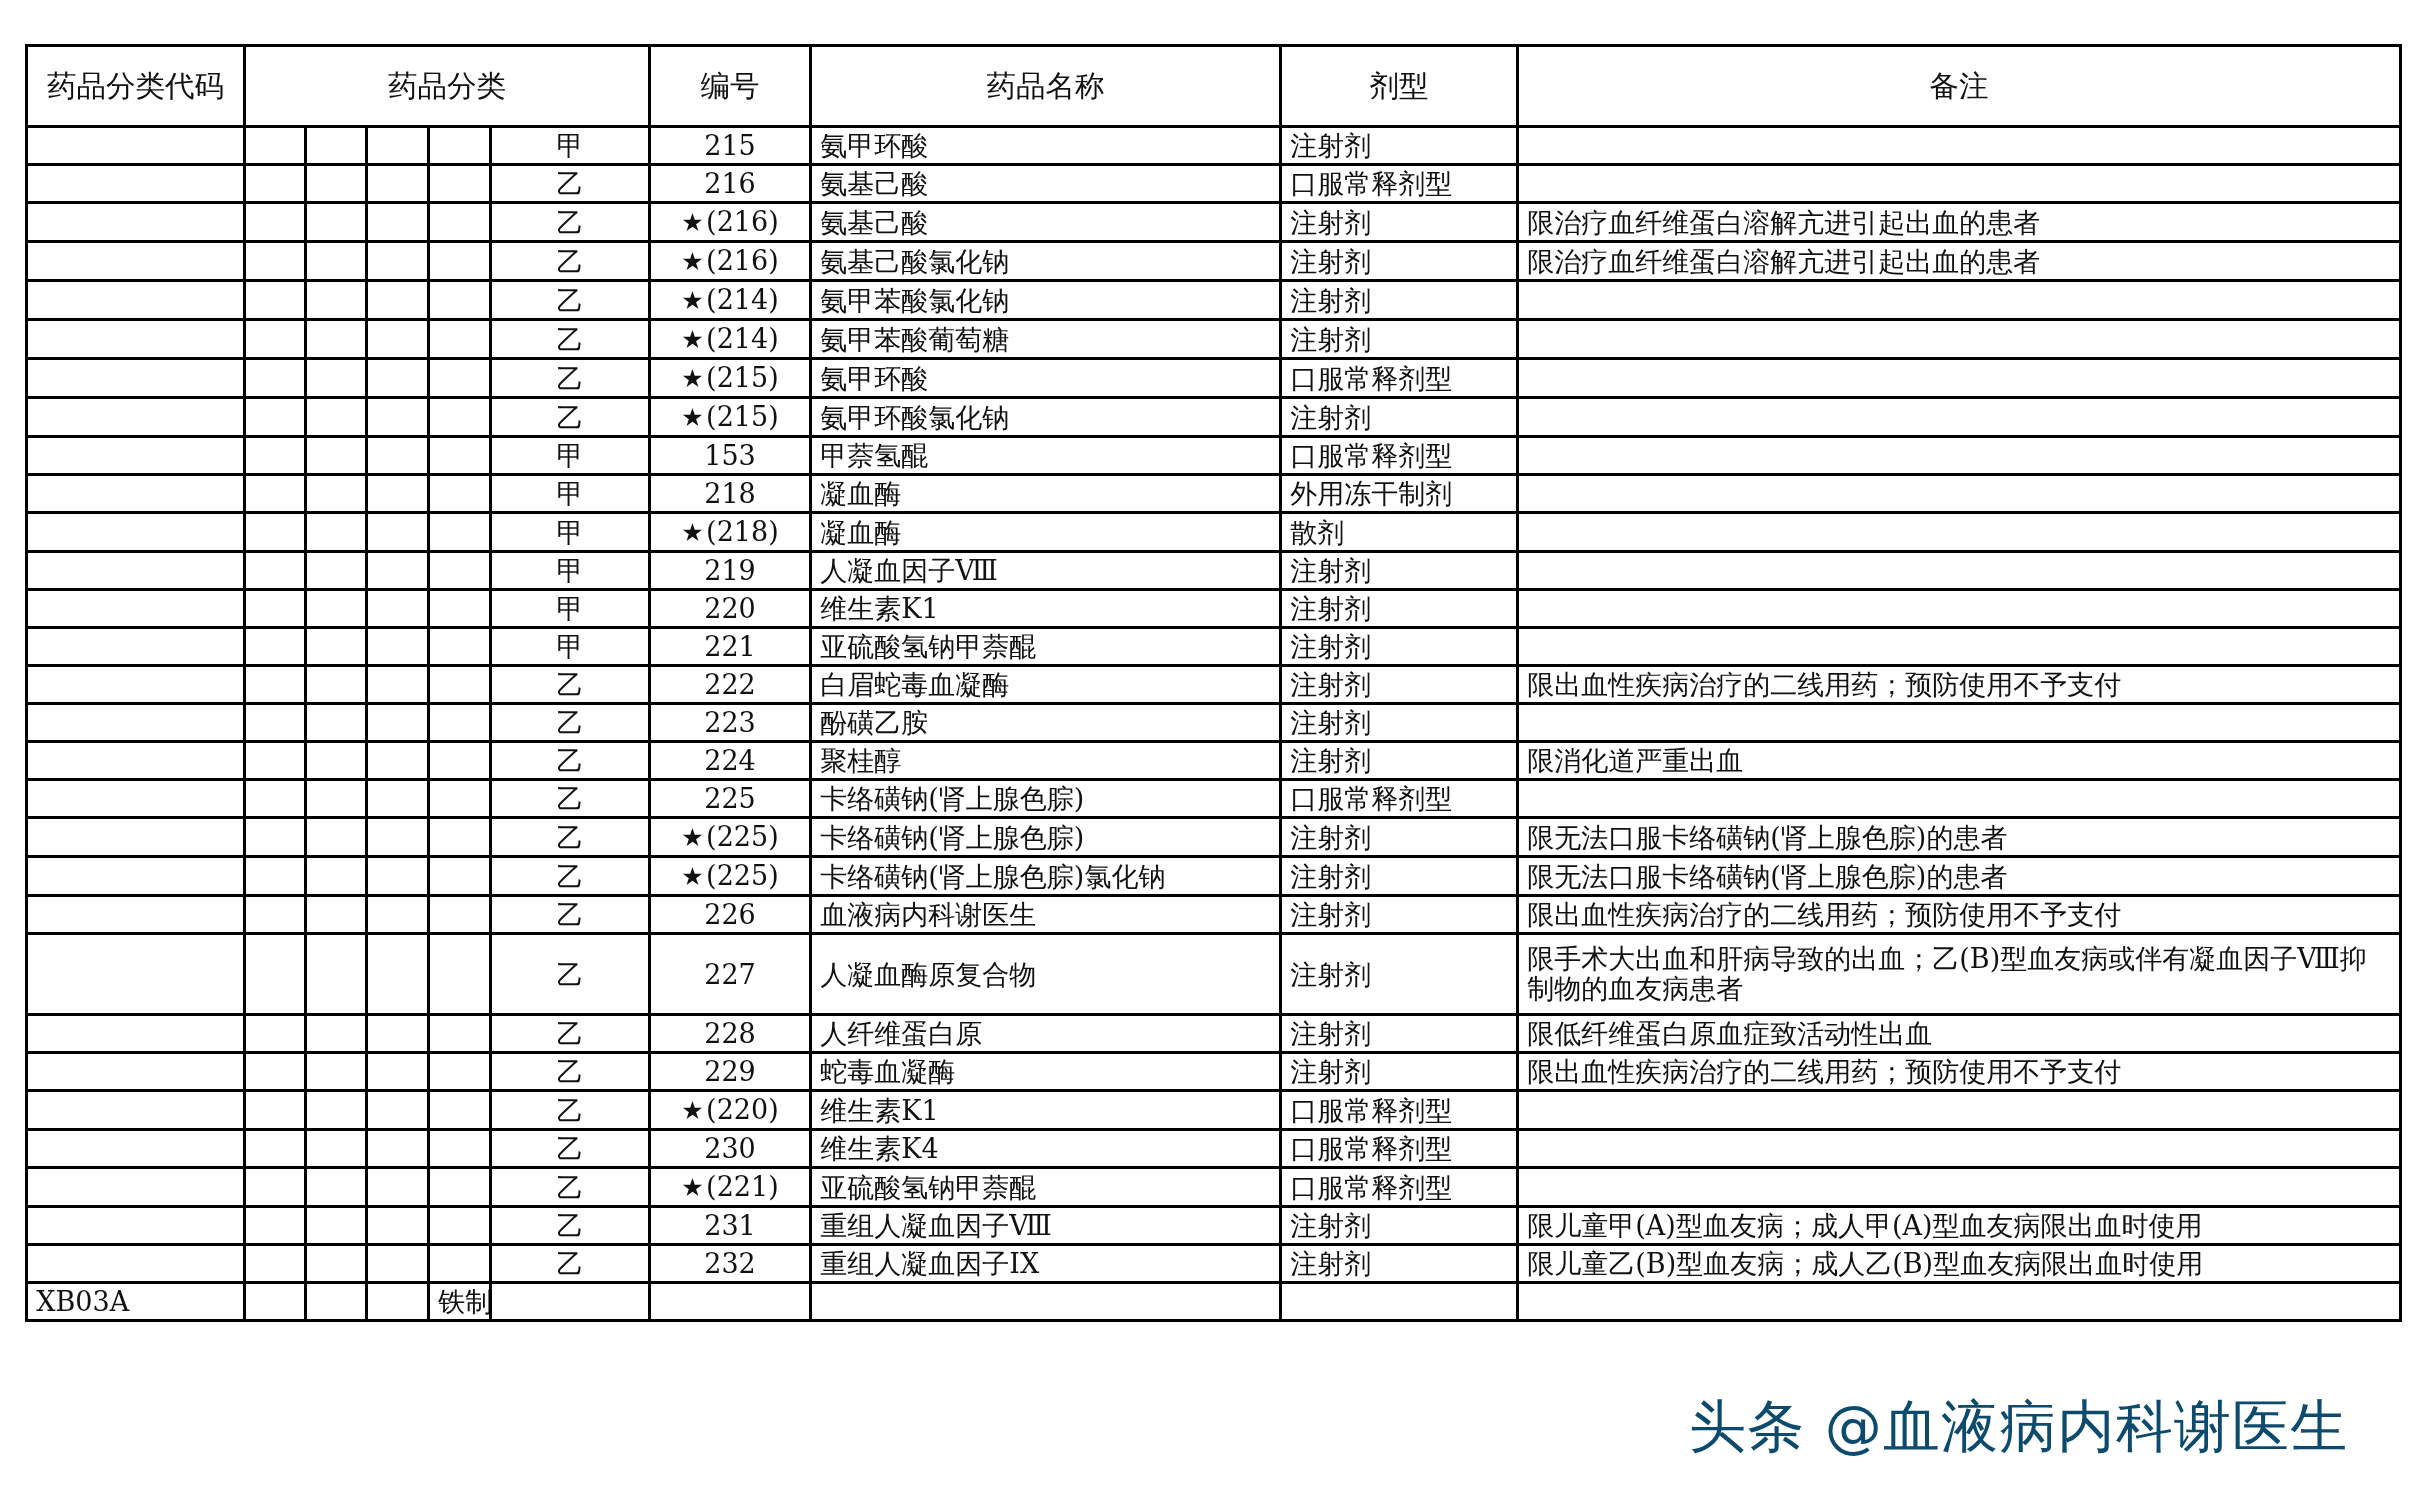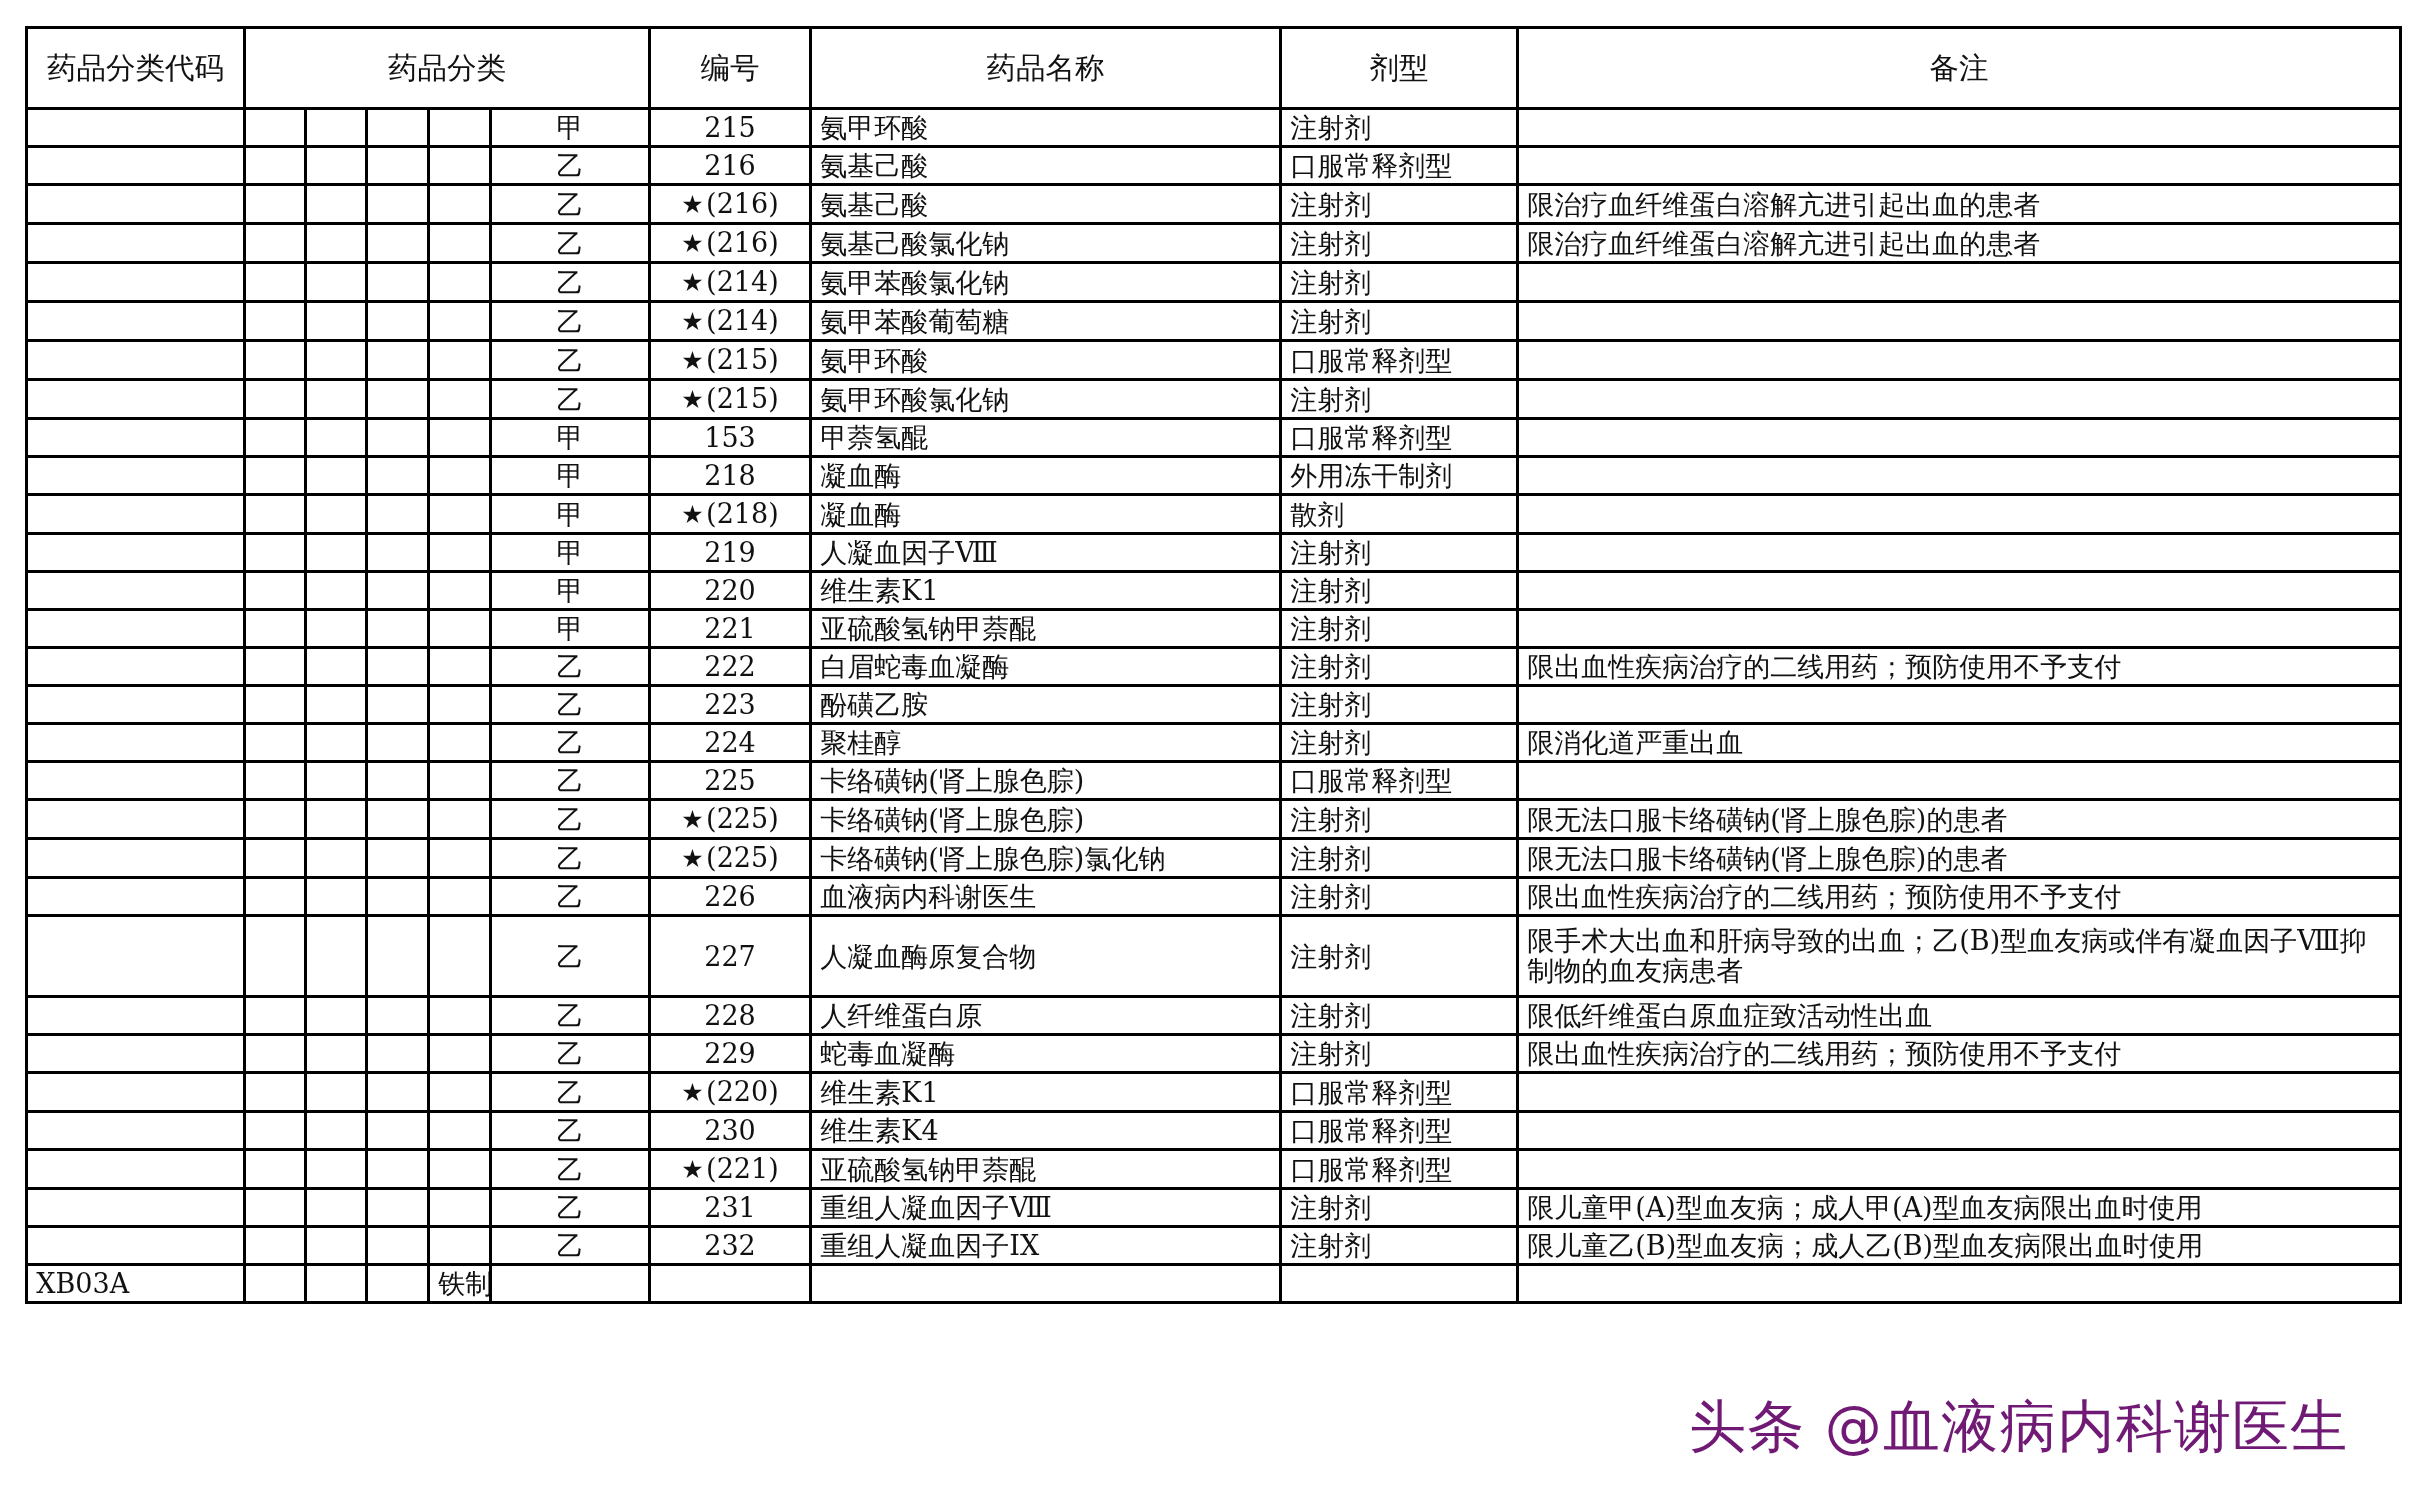--- a/index.html
+++ b/index.html
@@ -1,28 +1,28 @@
 <!DOCTYPE html>
 <html style="font-size:9.4px"><head>
 <meta charset="utf-8">
 <style>
   html, body { margin: 0; padding: 0; background: #ffffff; }
   body { width: 2426px; height: 1507px; position: relative; overflow: hidden;
          font-family: "DejaVu Serif", "Liberation Serif", serif; color: #111; }
-  #sheet { position: absolute; left: 25px; top: 26px; width: 2375px; }
+  #sheet { position: absolute; left: 25px; top: 44px; width: 2375px; }
   table { border-collapse: collapse; table-layout: fixed; width: 2375px; }
   td, th { border: 3px solid #000; padding: 0 8.3px; font-size: 27px; font-weight: normal;
            white-space: nowrap; overflow: hidden; height: 35px; line-height: 35px; vertical-align: middle; }
   th { height: 78px; text-align: center; font-size: 29.5px; }
   td.center { text-align: center; }
   td.wrap { white-space: normal; line-height: 30px; }
   tr.tall td { height: 78px; }
   .star { font-family: "DejaVu Sans", sans-serif; font-size: 25px; margin-right: 2.4px; }
   .watermark { position: absolute; left: 1689px; top: 1389px; font-family: "DejaVu Sans", sans-serif;
-               font-size: 57px; color: #701a75; letter-spacing: 1.2px; text-shadow: 0 0 3.5px #fff, 0 0 5.9px #fff; }
+               font-size: 57px; color: #0c4a6e; letter-spacing: 1.2px; text-shadow: 0 0 3.5px #fff, 0 0 5.9px #fff; }
 </style>
 </head>
 <body>
 
 <div id="sheet">
   <table>
     <colgroup>
       <col style="width:218px">
         <col style="width:61px">
         <col style="width:61px">

